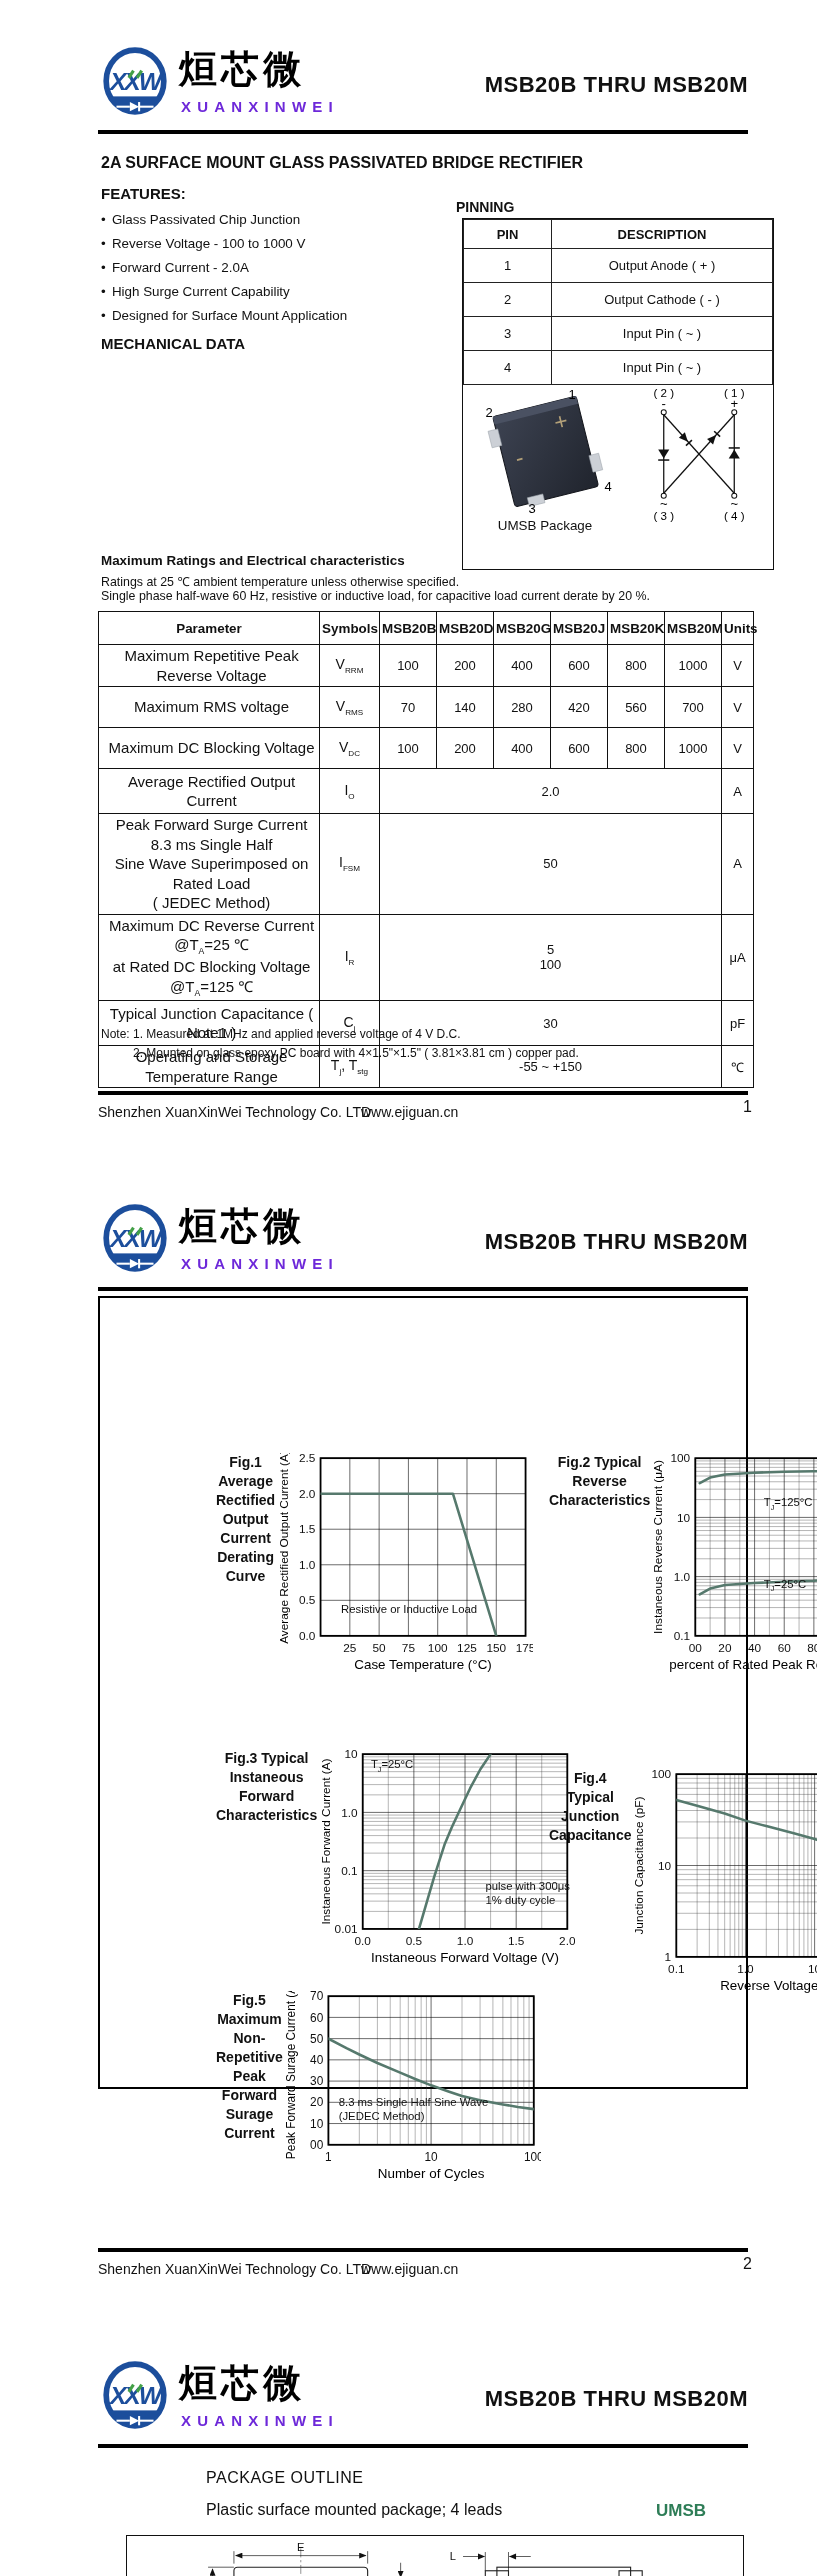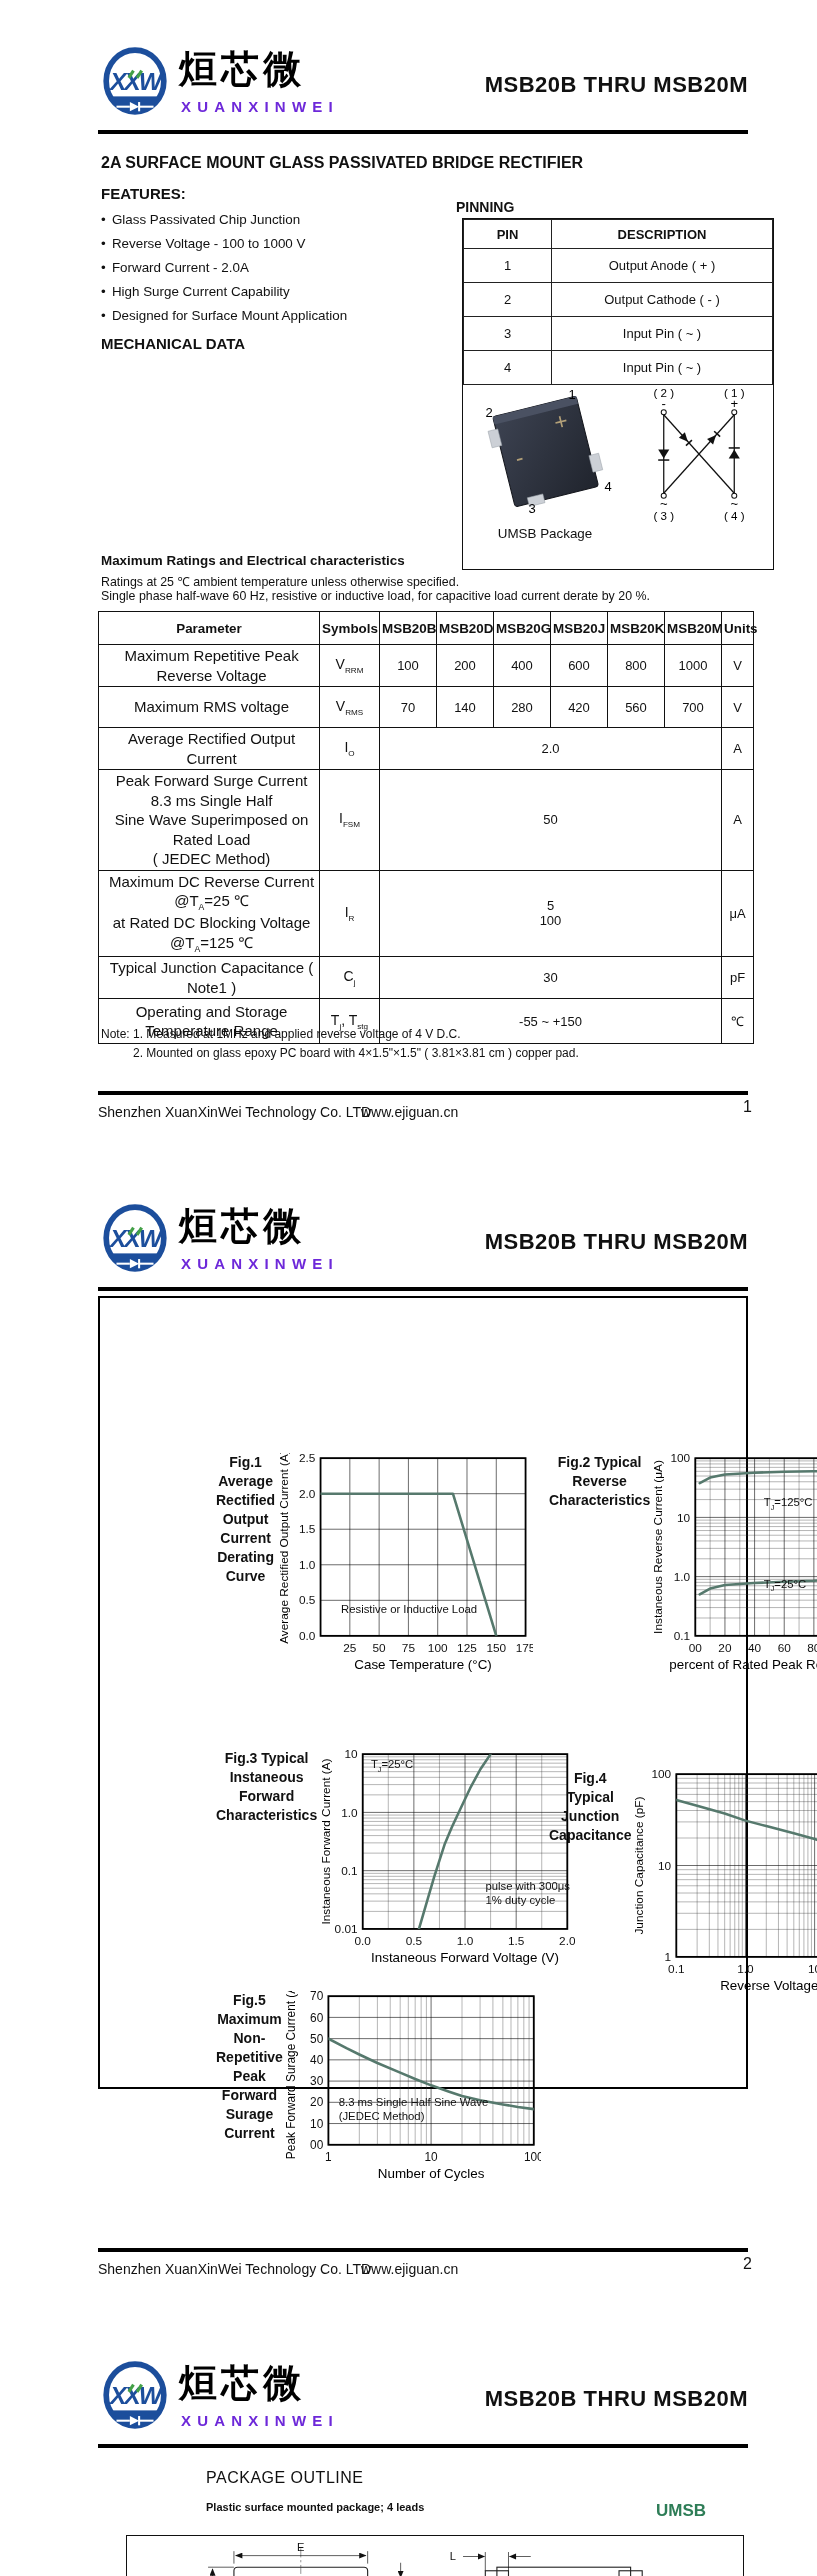--- a/index.html
+++ b/index.html
@@ -24,21 +24,21 @@
 #mech-title{position:absolute;left:101px;top:335px;font-size:15px;font-weight:700}
 #mech-list{position:absolute;left:101px;top:359px;font-size:13.4px;line-height:23px}
 #pin-title{position:absolute;left:456px;top:199px;font-size:14px;font-weight:700}
 #pin-box{position:absolute;left:462px;top:218px;width:312px;height:352px;border:1.5px solid #111}
 #pin-table{width:100%;border-collapse:collapse;font-size:13px}
 #pin-table th,#pin-table td{border:1px solid #222;text-align:center;vertical-align:middle}
 #pin-table thead tr{height:29px}
 #pin-table tbody tr{height:34px}
 .pin-media{display:flex;margin-top:1px}
 .photo-wrap{width:164px;text-align:center}
-.pkg-cap{font-size:13.4px;margin-top:8px}
+.pkg-cap{font-size:13.4px;margin-top:0}
 #ratings-title{position:absolute;left:101px;top:553px;font-size:13.4px;font-weight:700}
 #sub1{position:absolute;left:101px;top:573px;font-size:12.4px}
 #sub2{position:absolute;left:101px;top:589px;font-size:12.4px}
 #ratings{position:absolute;left:98px;top:611px;width:653px;border-collapse:collapse;font-size:13px;table-layout:fixed}
 #ratings th,#ratings td{border:1.3px solid #111;padding:1px 2.1px;text-align:center;vertical-align:middle}
 #ratings thead tr{height:33px;font-size:13.4px}
 #ratings tbody tr:nth-child(1){height:41px}
 #ratings tbody tr:nth-child(2){height:41px}
 #ratings tbody tr:nth-child(3){height:41px}
 #ratings tbody tr:nth-child(4){height:45px}
@@ -57,21 +57,21 @@
 .figure{position:absolute;display:flex;flex-direction:row}
 .ftitle div{font-size:14px;font-weight:700;text-align:center;line-height:19px}
 .chart{flex:1}
 #fig1{left:116px;top:155px;width:258px;height:260px}
 #fig2{left:449px;top:155px;width:260px;height:241px}
 #fig3{left:116px;top:451px;width:258px;height:258px}
 #fig4{left:449px;top:471px;width:260px;height:246px}
 #fig5{left:116px;top:693px;width:258px;height:231px}
 
 #pkg-title{position:absolute;left:206px;top:155px;font-size:16px;font-weight:400;letter-spacing:0.5px}
-#pkg-sub{position:absolute;left:206px;top:187px;font-size:11px;font-weight:700}
+#pkg-sub{position:absolute;left:206px;top:187px;font-size:16px;font-weight:400}
 #umsb{position:absolute;left:598px;top:187px;width:108px;text-align:right;font-size:17px;font-weight:700;color:#2e7d57}
 #outline-box{position:absolute;left:126px;top:221px;width:618px;height:336px;border:1.5px solid #111}
 #outline{width:615px;height:312px;display:block}
 .dimtext{font-size:25px;fill:#111}
 </style>
 </head>
 <body>
 
 <section class="page" id="p1">
   <div>
@@ -252,20 +252,33 @@
           <td>70</td>
           <td>140</td>
           <td>280</td>
           <td>420</td>
           <td>560</td>
           <td>700</td>
           <td>V</td>
         </tr>
         <tr>
           <td class="param">
+            <div>Maximum DC Blocking Voltage</div>
+          </td>
+          <td class="sym">V<sub>DC</sub></td>
+          <td>100</td>
+          <td>200</td>
+          <td>400</td>
+          <td>600</td>
+          <td>800</td>
+          <td>1000</td>
+          <td>V</td>
+        </tr>
+        <tr>
+          <td class="param">
             <div>Average Rectified Output Current</div>
           </td>
           <td class="sym">I<sub>O</sub></td>
           <td colspan="6">
             <div>2.0</div>
           </td>
           <td>A</td>
         </tr>
         <tr>
           <td class="param">

